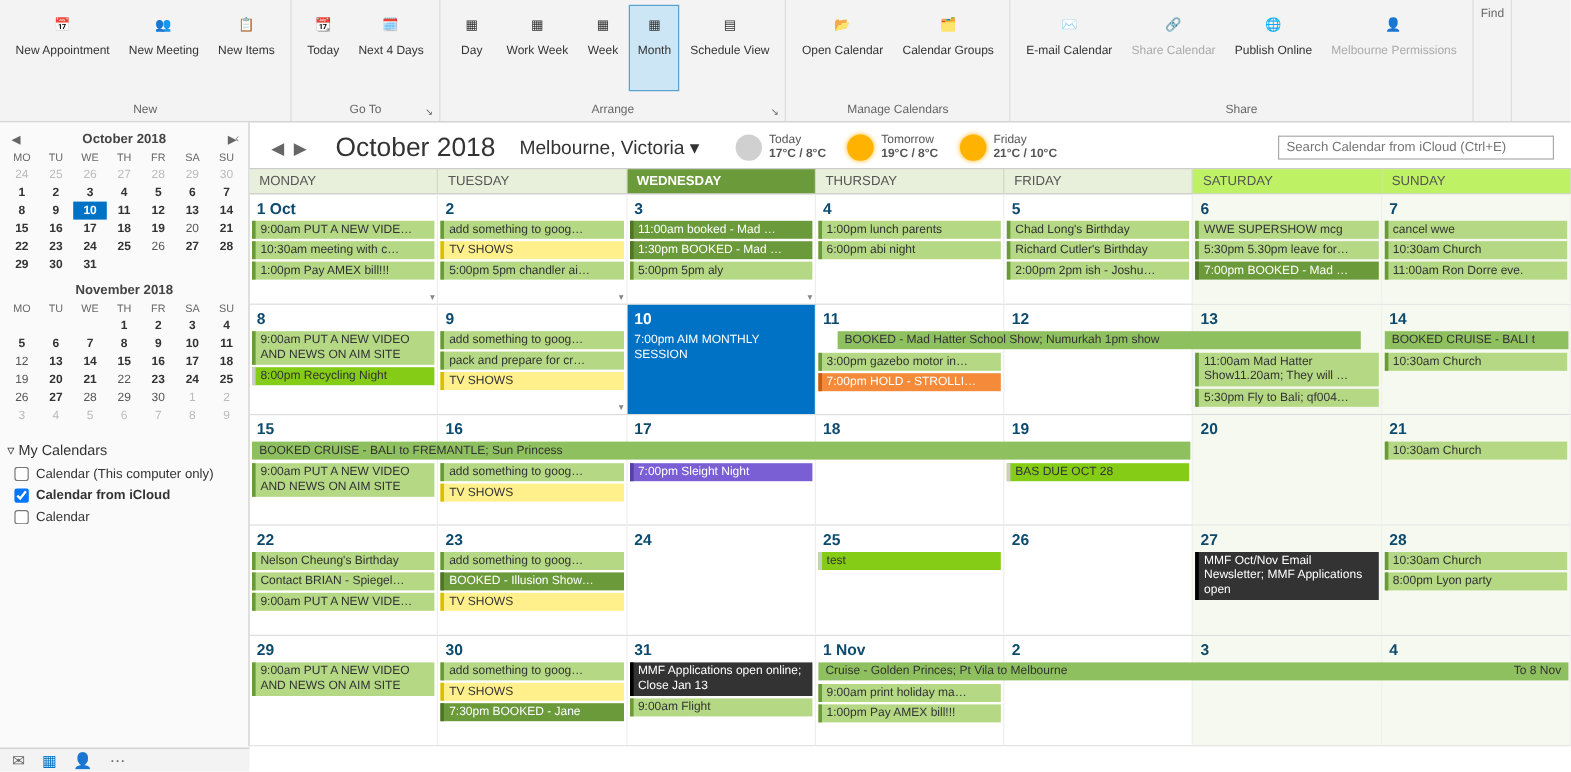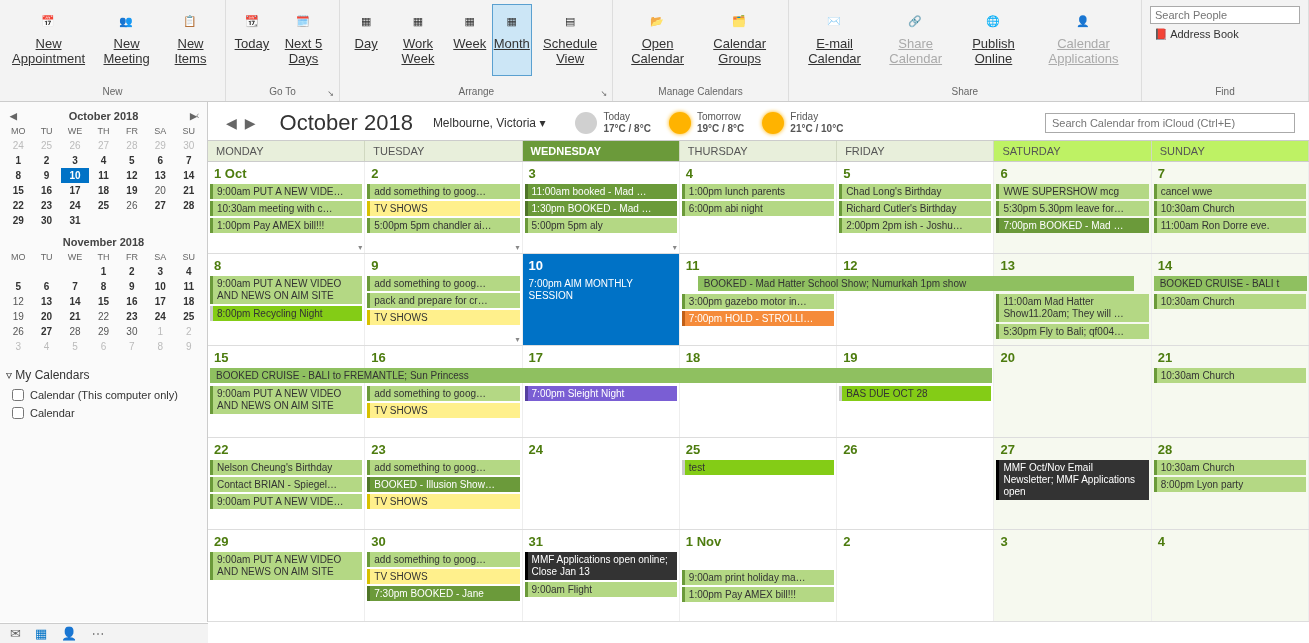--- a/index.html
+++ b/index.html
@@ -6,21 +6,21 @@
 body { background: #fff; overflow: hidden; width: 1309px; height: 643px; font-size: 11px; color: #333; }
 
 
 .ribbon { background: #f3f3f3; border-bottom: 1px solid #ccc; height: 102px; display: flex; }
 .ribbon-group { border-right: 1px solid #ddd; padding: 4px 6px 2px; display: flex; flex-direction: column; align-items: center; position: relative; }
 .ribbon-group .items { display: flex; align-items: flex-start; gap: 2px; flex: 1; }
 .ribbon-group .label { font-size: 10px; color: #666; text-align: center; padding: 2px 0; width: 100%; }
 .rbtn { display: flex; flex-direction: column; align-items: center; justify-content: flex-start; padding: 3px 6px; cursor: pointer; border: 1px solid transparent; min-width: 40px; text-align: center; line-height: 1.15; height: 72px; }
 .rbtn.selected { background: #cce6f6; border-color: #5aa0d0; }
 .rbtn .ic { width: 26px; height: 26px; margin-bottom: 3px; display: flex; align-items: center; justify-content: center; }
-.rbtn span.t { font-size: 13px; text-decoration: underline; }
+.rbtn span.t { font-size: 10px; }
 .rbtn.disabled { color: #aaa; }
 .dialog-launcher { position: absolute; right: 2px; bottom: 2px; width: 10px; height: 10px; font-size: 8px; color: #666; }
 
 .search-people { display: flex; flex-direction: column; gap: 2px; padding: 2px; }
 .search-people input { border: 1px solid #aaa; font-size: 11px; padding: 2px 4px; width: 150px; color: #888; }
 .ab { font-size: 11px; padding: 2px 4px; cursor: pointer; }
 
 
 .main { display: flex; height: 520px; }
 .sidebar { width: 208px; background: #fafafa; border-right: 1px solid #ccc; padding: 6px 4px; overflow: hidden; }
@@ -39,37 +39,37 @@
 .cal-list { margin-top: 10px; }
 .cal-list h4 { font-size: 12px; font-weight: 400; color: #333; padding: 4px 2px; }
 .cal-list .item { display: flex; align-items: center; gap: 6px; padding: 3px 8px; font-size: 11px; }
 .cal-list input[type=checkbox] { width: 12px; height: 12px; }
 
 
 .cal-main { flex: 1; display: flex; flex-direction: column; }
 .cal-header { display: flex; align-items: center; padding: 8px 14px 4px; gap: 20px; }
 .cal-header .arrows span { font-size: 14px; color: #666; padding: 0 4px; cursor: pointer; }
 .cal-header h2 { font-size: 22px; font-weight: 300; color: #333; }
-.loc { font-size: 12px; color: #333; cursor: pointer; }
+.loc { font-size: 16px; color: #333; cursor: pointer; }
 .weather { display: flex; gap: 18px; align-items: center; margin-left: 10px; }
 .wday { display: flex; align-items: center; gap: 6px; font-size: 10px; color: #555; line-height: 1.2; }
 .wday .sun { width: 22px; height: 22px; background: #ffb300; border-radius: 50%; box-shadow: 0 0 4px #ffb300; }
 .wday .sun.cloud { background: #d0d0d0; box-shadow: none; }
 .search-cal { margin-left: auto; }
-.search-cal input { border: 1px solid #aaa; padding: 3px 6px; font-size: 11px; width: 250px; color: #888; }
+.search-cal input { border: 1px solid #aaa; padding: 3px 6px; font-size: 11px; width: 230px; color: #888; }
 
 .dayheads { display: flex; border-top: 1px solid #ccc; border-bottom: 1px solid #ccc; background: #e8efdb; }
 .dayheads div { flex: 1; padding: 4px 8px; font-size: 11px; color: #555; border-right: 1px solid #d0d8c0; }
 .dayheads div.today { background: #6b9a3a; color: #fff; font-weight: 600; }
 .dayheads div.we { background: #bef264; }
 
 .grid { flex: 1; display: flex; flex-direction: column; overflow: hidden; }
 .week { display: flex; flex: 1; border-bottom: 1px solid #ddd; min-height: 0; }
 .cell { flex: 1; border-right: 1px solid #eee; display: flex; flex-direction: column; overflow: hidden; position: relative; min-width: 0; }
-.cell .dn { font-size: 13px; font-weight: 600; color: #4d7c0f; padding: 4px 6px 2px; }
+.cell .dn { font-size: 13px; font-weight: 600; color: #0c4a6e; padding: 4px 6px 2px; }
 .cell.today { background: #0072c6; }
 .cell.today .dn { color: #fff; }
 .cell.we { background: #f6f9ef; }
 
 .evt { font-size: 10px; padding: 2px 4px; margin: 1px 2px; white-space: nowrap; overflow: hidden; text-overflow: ellipsis; border-left: 3px solid #6b9a3a; background: #c8e0a0; color: #333; cursor: pointer; }
 .evt.lg { background: #b4d884; }
 .evt.dg { background: #6b9a3a; color: #fff; border-left-color: #4f7528; }
 .evt.yl { background: #fff08c; border-left-color: #d8c000; }
 .evt.or { background: #f58b3a; color: #fff; border-left-color: #c06018; }
 .evt.pu { background: #7a5ed4; color: #fff; border-left-color: #5640a0; }
@@ -106,21 +106,21 @@
     <div class="label">New</div>
   </div>
   <div class="ribbon-group">
     <div class="items">
       <div class="rbtn">
           <div class="ic">📆</div>
           <span class="t">Today</span>
         </div>
       <div class="rbtn">
           <div class="ic">🗓️</div>
-          <span class="t">Next 5 Days</span>
+          <span class="t">Next 4 Days</span>
         </div>
     </div>
     <div class="label">Go To</div>
     <div class="dialog-launcher">↘</div>
   </div>
   <div class="ribbon-group">
     <div class="items">
       <div class="rbtn">
           <div class="ic">▦</div>
           <span class="t">Day</span>
@@ -167,32 +167,26 @@
       <div class="rbtn disabled">
           <div class="ic">🔗</div>
           <span class="t">Share Calendar</span>
         </div>
       <div class="rbtn">
           <div class="ic">🌐</div>
           <span class="t">Publish Online</span>
         </div>
       <div class="rbtn disabled">
           <div class="ic">👤</div>
-          <span class="t">Calendar Applications</span>
+          <span class="t">Melbourne Permissions</span>
         </div>
     </div>
     <div class="label">Share</div>
   </div>
   <div class="ribbon-group">
-    <div class="items">
-      <div class="search-people">
-        <input type="text" placeholder="Search People" style="">
-        <div class="ab">📕 <span>Address Book</span></div>
-      </div>
-    </div>
     <div class="label">Find</div>
   </div>
 </div>
 
 <span class="collapse">‹</span>
 
 <div class="main">
   <div class="sidebar">
     <div class="mini-cal">
       <div class="hdr">
@@ -343,20 +337,24 @@
             </tr>
           </tbody>
         </table>
     </div>
     <div class="cal-list">
       <h4>▿ <span>My Calendars</span></h4>
       <div id="calitems">
           <div class="item">
             <input type="checkbox" style="">
             <span>Calendar (This computer only)</span>
+          </div>
+          <div class="item">
+            <input type="checkbox" checked="" style="">
+            <span style="font-weight: 700;">Calendar from iCloud</span>
           </div>
           <div class="item">
             <input type="checkbox" style="">
             <span>Calendar</span>
           </div>
         </div>
     </div>
   </div>
 
   <div class="cal-main">
@@ -578,20 +576,23 @@
             <div style="height: 18px;"></div>
           </div>
           <div class="cell we">
             <div class="dn">3</div>
             <div style="height: 18px;"></div>
           </div>
           <div class="cell we">
             <div class="dn">4</div>
             <div style="height: 18px;"></div>
           </div>
+          <div style="position: absolute; left: 42.8571%; width: 57.1429%; top: 22px; padding: 0px 2px;">
+            <div class="span-evt" style="display: flex; justify-content: space-between;">Cruise - Golden Princes; Pt Vila to Melbourne<span>To 8 Nov</span></div>
+          </div>
         </div>
       </div>
   </div>
 </div>
 
 <div class="bottombar">
   <span>✉</span>
   <span class="active">▦</span>
   <span>👤</span>
   <span>⋯</span>

